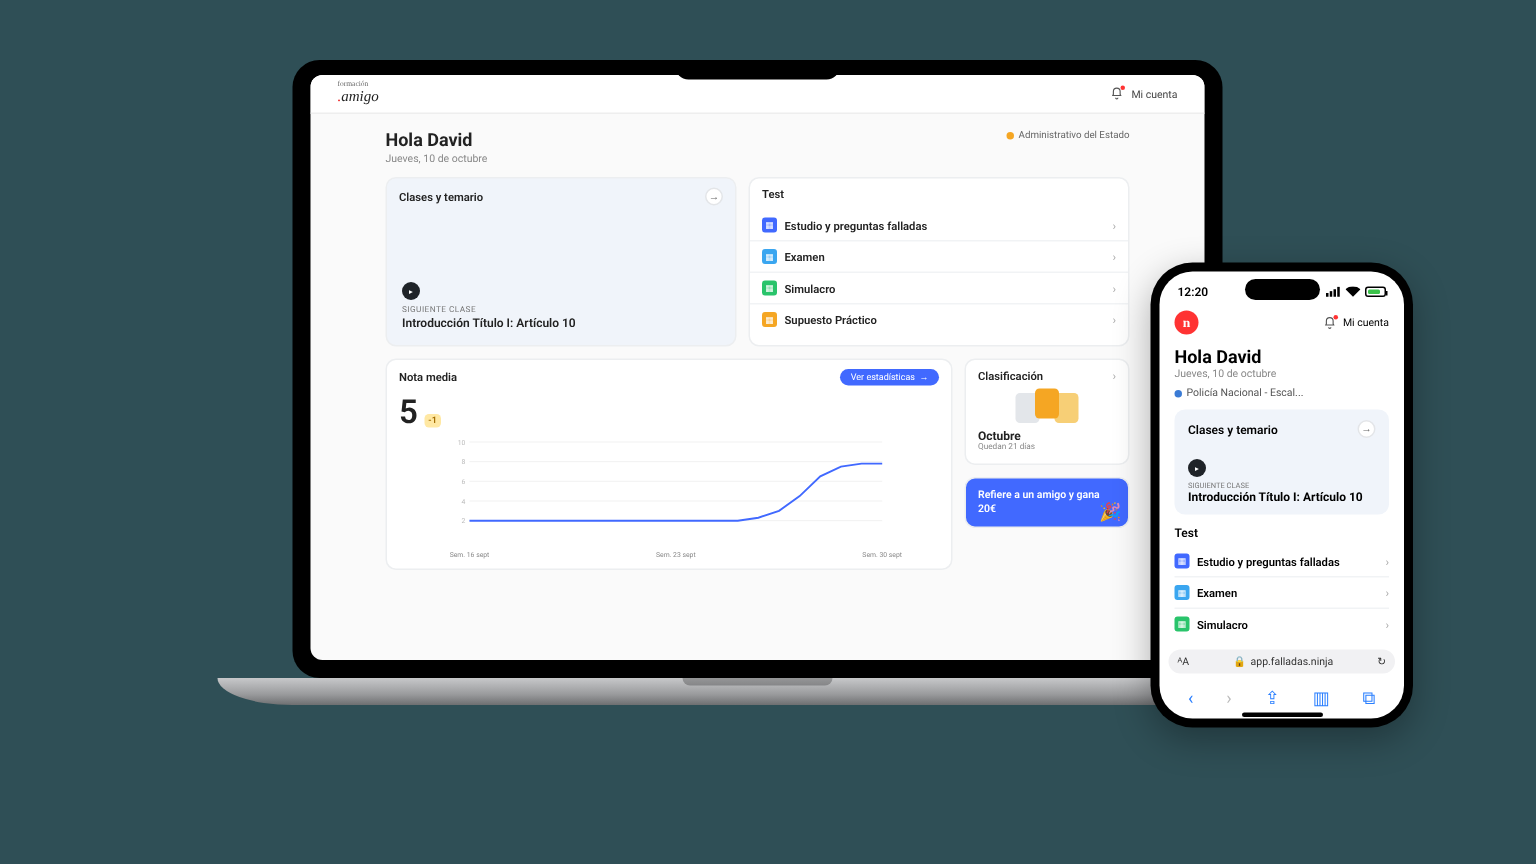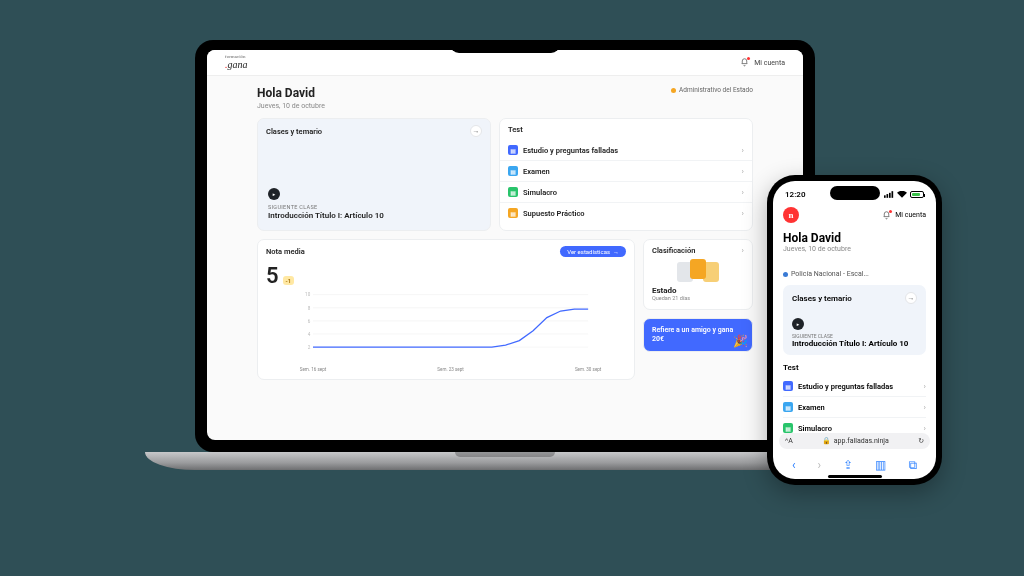--- a/index.html
+++ b/index.html
@@ -178,21 +178,21 @@
   .batt::after { content:""; position: absolute; right: -2px; top: 2px; width: 1px; height: 3px; background: #000; }
   .batt .fill { position: absolute; left: 1px; top: 1px; bottom: 1px; width: 70%; background: #3bc24a; border-radius: 1px; }
 
   .p-header { display: flex; justify-content: space-between; align-items: center; padding: 4px 10px; }
   .p-logo { width: 16px; height: 16px; border-radius: 50%; background: #f33; display: flex; align-items: center; justify-content: center; color: #fff; font-size: 9px; font-weight: 700; font-family: Georgia, serif; }
   .p-account { display: flex; align-items: center; gap: 4px; font-size: 7px; }
 
   .p-body { padding: 4px 10px; }
   .p-greet h3 { font-size: 12px; font-weight: 700; }
   .p-date { color: #888; font-size: 7px; }
-  .p-course { margin-top: 17px; font-size: 7px; color: #555; display: flex; align-items: center; gap: 3px; }
+  .p-course { margin-top: 5px; font-size: 7px; color: #555; display: flex; align-items: center; gap: 3px; }
   .p-course .pd { width: 5px; height: 5px; background: #3a7bd5; border-radius: 50%; }
 
   .p-clases { margin-top: 7px; background: #f0f4fa; border-radius: 7px; padding: 7px 9px; }
   .p-clases-head { display: flex; justify-content: space-between; align-items: center; font-size: 8px; font-weight: 600; }
   .p-clases-body { margin-top: 14px; }
   .p-play { width: 12px; height: 12px; background: #1f2328; border-radius: 50%; display: flex; align-items: center; justify-content: center; color: #fff; font-size: 5px; margin-bottom: 3px; }
   .p-nextl { font-size: 5px; color: #777; }
   .p-nextt { font-size: 8px; font-weight: 700; }
 
   .p-test-h { font-size: 8px; font-weight: 600; margin: 8px 0 4px 0; }
@@ -226,21 +226,21 @@
 <body>
 
 <div class="laptop">
   <div class="laptop-screen">
     <div class="laptop-notch"></div>
     <div class="laptop-inner">
 
       <div class="l-header">
         <div class="l-logo">
           <sup>formación</sup>
-          <span class="dot">.</span><span>gana</span>
+          <span class="dot">.</span><span>amigo</span>
         </div>
         <div class="l-account">
           <span class="bell">
             <svg viewBox="0 0 24 24" fill="none" stroke="#555" stroke-width="2">
                 <path d="M6 8a6 6 0 1112 0v5l1 2H5l1-2V8z"></path>
                 <path d="M10 19a2 2 0 004 0"></path>
               </svg>
             <span class="rdot"></span>
           </span>
           <span>Mi cuenta</span>
@@ -346,21 +346,21 @@
             <div class="clasif-card card">
               <div class="card-head" style="padding:0 0 3px 0;">
                 <span class="card-title">Clasificación</span>
                 <span class="chev">›</span>
               </div>
               <div class="clasif-icons">
                 <span class="rankbox rb1"></span>
                 <span class="rankbox rb2"></span>
                 <span class="rankbox rb3"></span>
               </div>
-              <div class="month-name">Estado</div>
+              <div class="month-name">Octubre</div>
               <div class="month-sub">Quedan 21 días</div>
             </div>
             <div class="refer-card card">
               <span>Refiere a un amigo y gana 20€</span>
               <span class="refer-illus">🎉</span>
             </div>
           </div>
         </div>
       </div>
 

